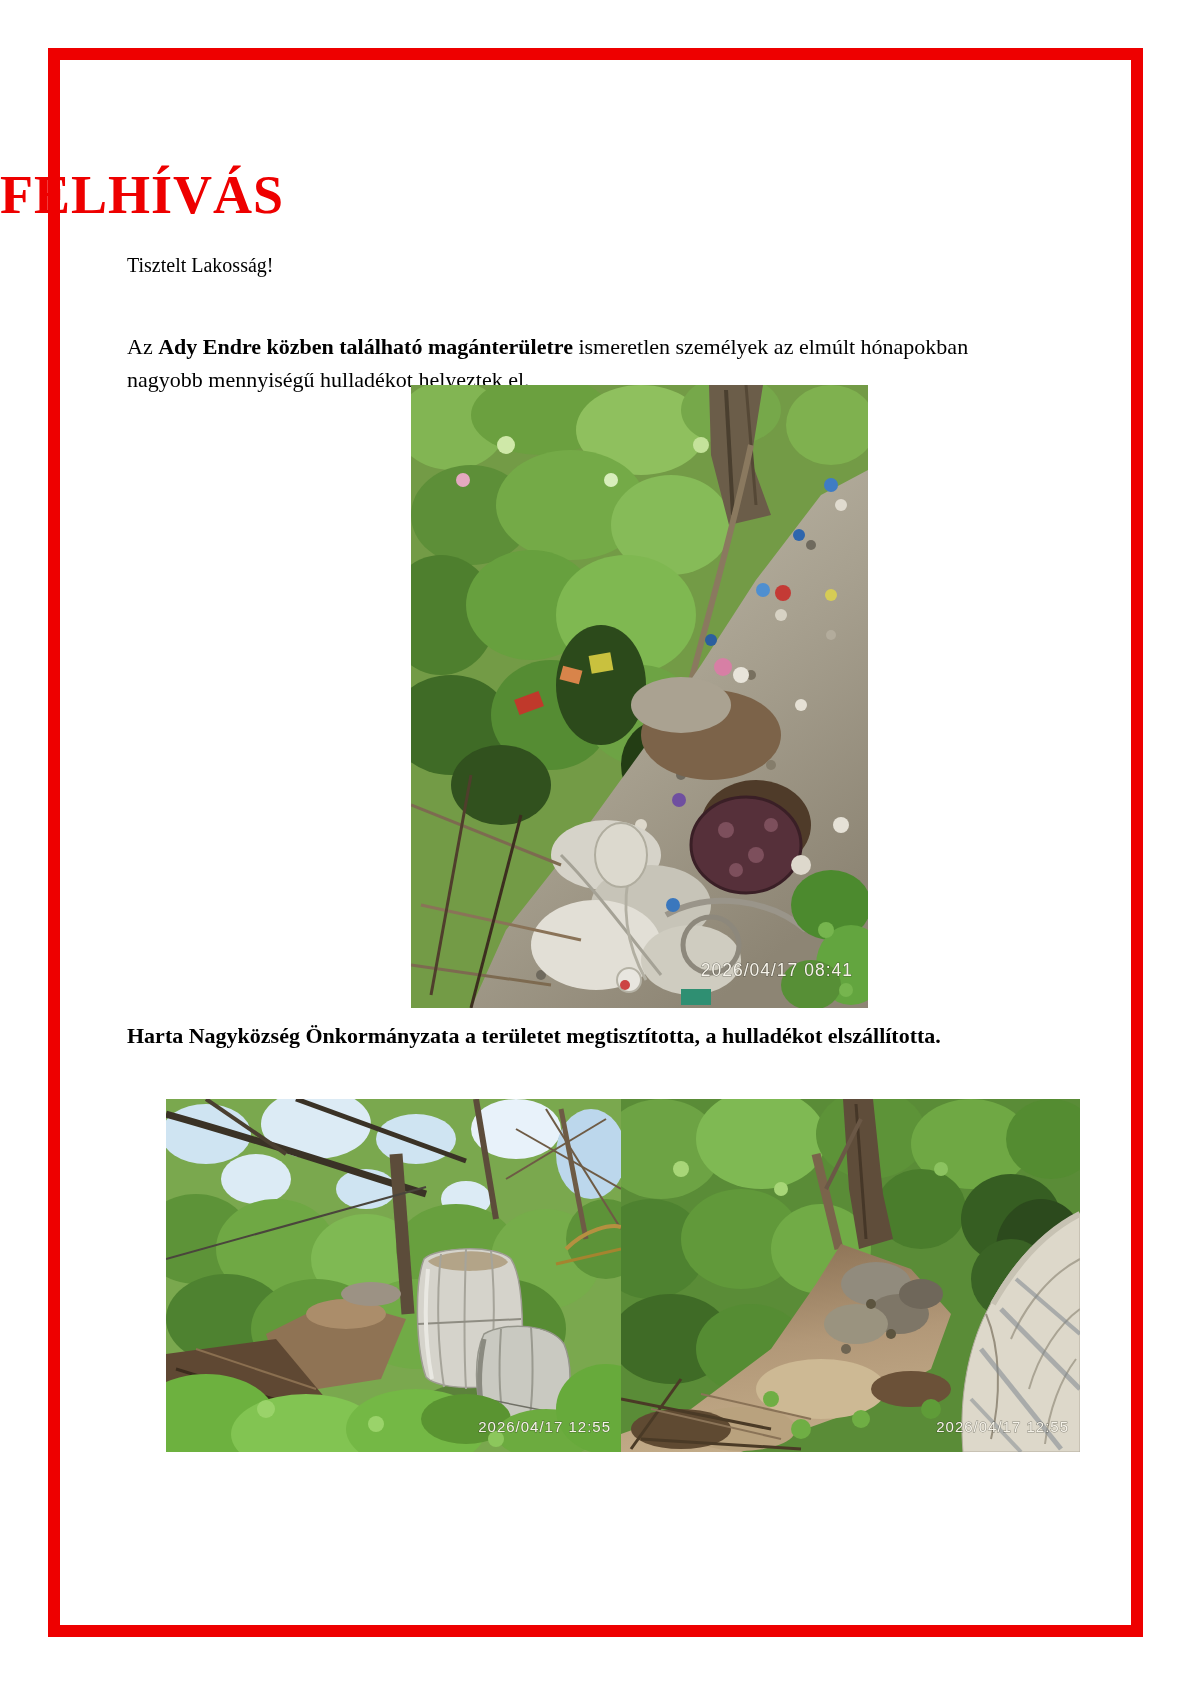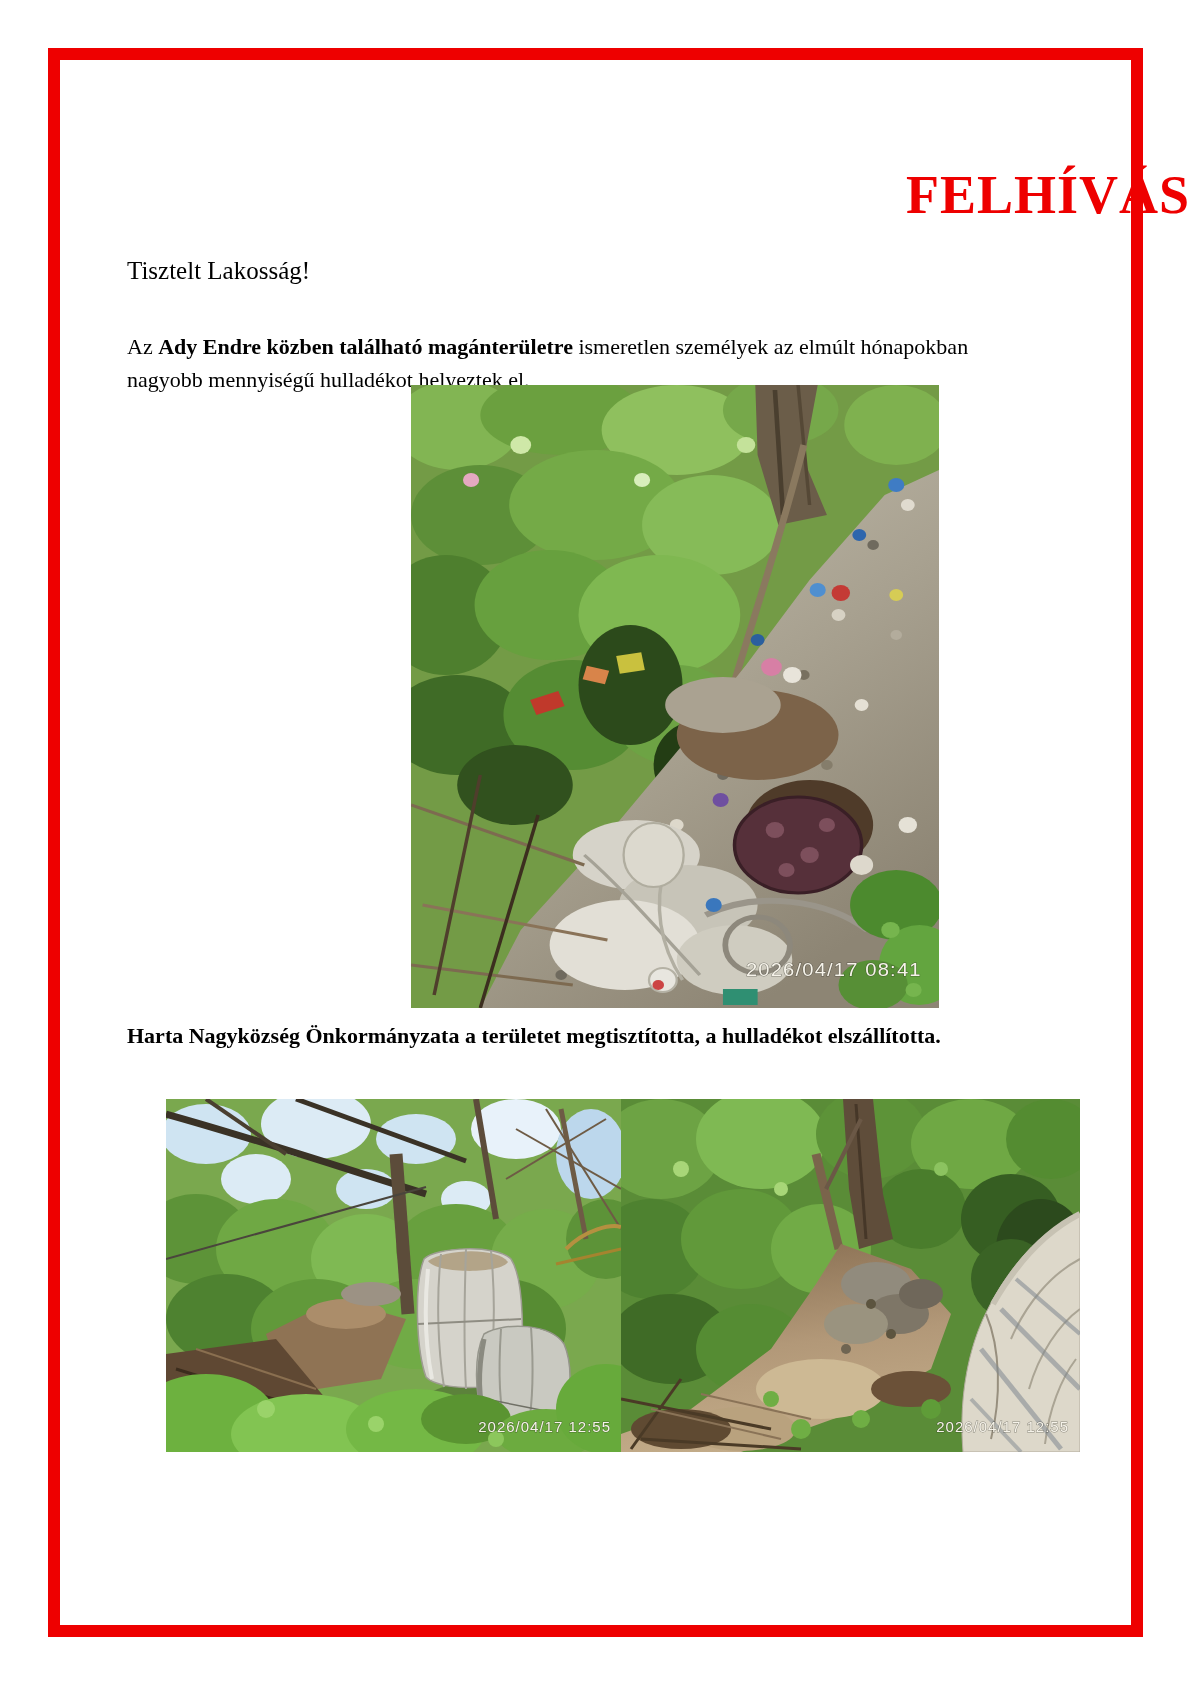--- a/index.html
+++ b/index.html
@@ -13,30 +13,30 @@
   }
   .border-frame{
     position:absolute;
     left:48px;top:48px;right:47px;bottom:46px;
     border:12px solid #ee0000;
     pointer-events:none;
   }
   .doc-title{
     position:absolute;
     left:0;top:130px;width:100%;
-    text-align:right;
+    text-align:left;
     font-size:54px;
     color:#ee0000;
     letter-spacing:1px;
     line-height:1.1;
   }
   .salutation{
     position:absolute;
     left:127px;top:229px;
-    font-size:25px;
+    font-size:20px;
     line-height:33px;
   }
   .intro-paragraph{
     position:absolute;
     left:127px;top:286px;
     width:895px;
     font-size:22px;
     line-height:33px;
     text-align:left;
     margin-top:44px;
@@ -44,21 +44,21 @@
   .statement{
     position:absolute;
     left:127px;top:1001px;
     font-size:22px;
     font-weight:bold;
     white-space:nowrap;
     font-family:Liberation Serif, serif;
   }
   .photo{position:absolute;overflow:hidden;}
   .photo svg{display:block;width:100%;height:100%;}
-  .photo-1{left:371px;top:369px;width:528px;height:623px;}
+  .photo-1{left:371px;top:369px;width:457px;height:623px;}
   .photo-2{left:126px;top:1083px;width:455px;height:353px;}
   .photo-3{left:581px;top:1083px;width:459px;height:353px;}
   .ts{
     font-family:"Liberation Sans","DejaVu Sans",sans-serif;
     letter-spacing:1px;
     fill:#f6f3ea;
     paint-order:stroke;
     stroke:rgba(40,40,30,0.45);
     stroke-width:1px;
   }

